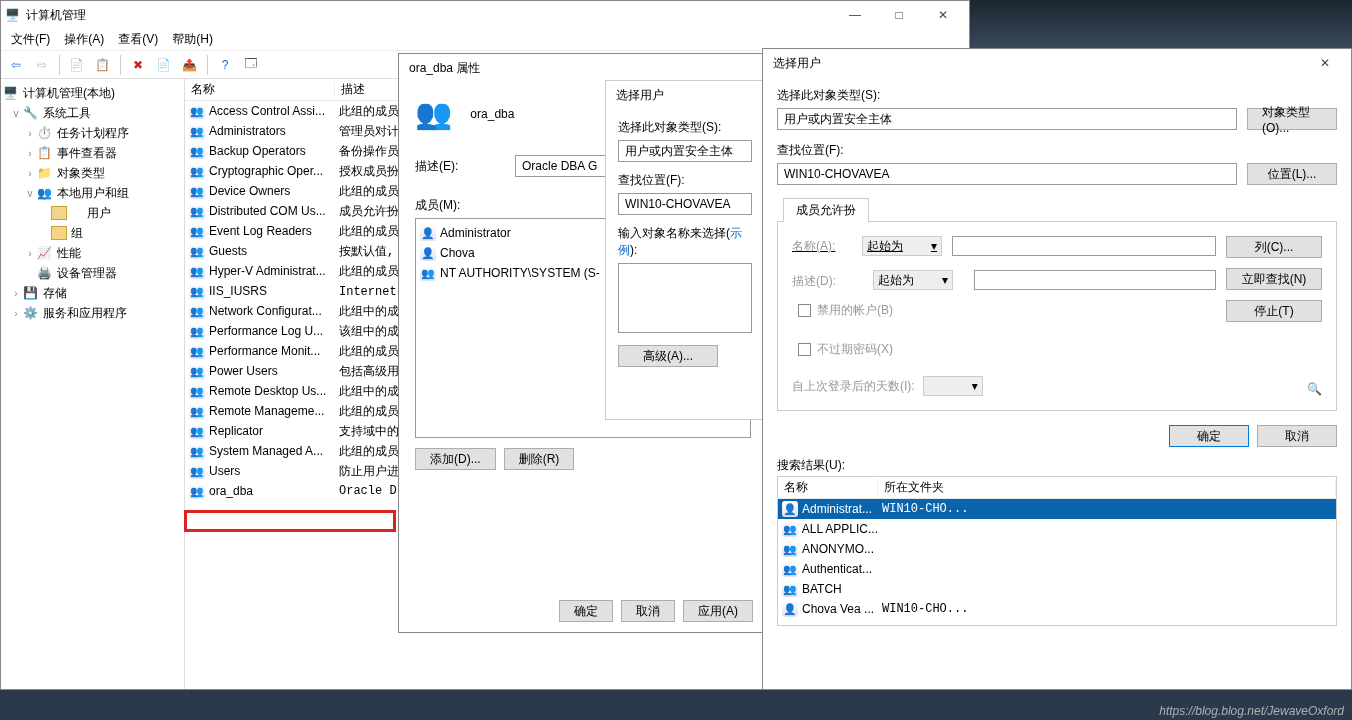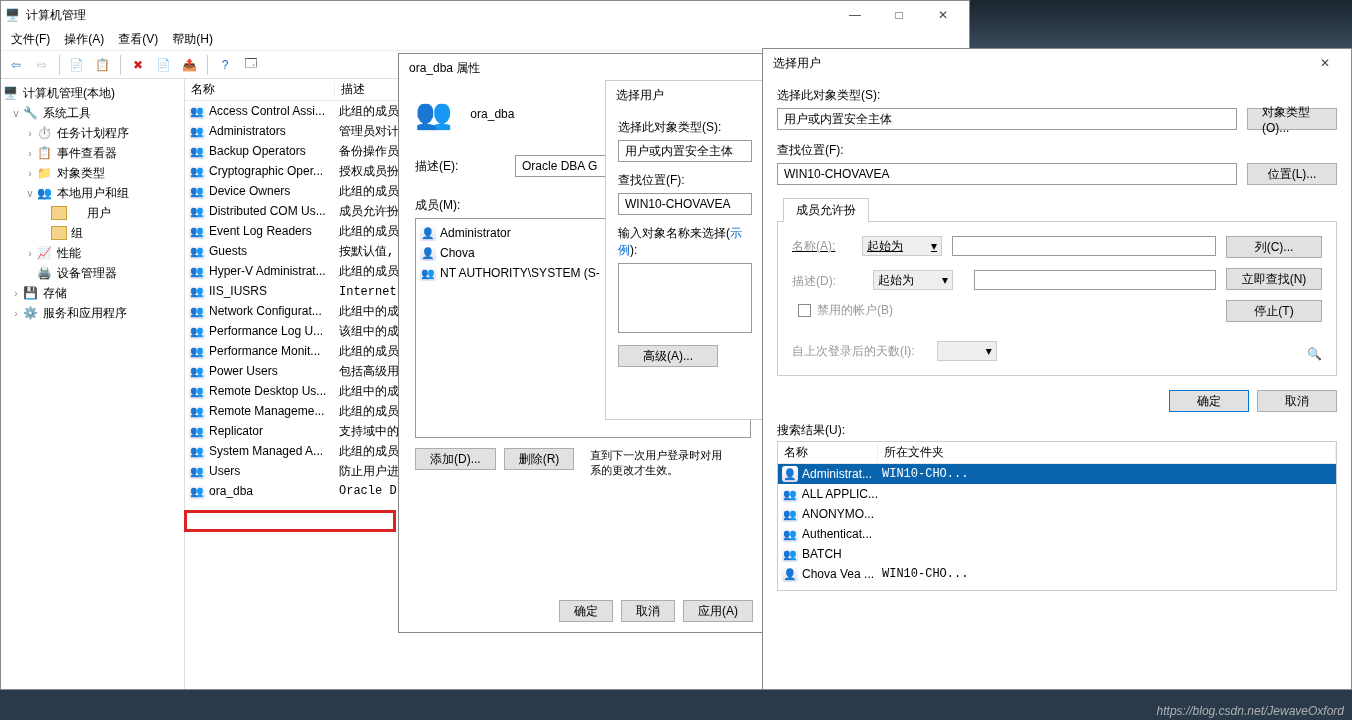--- a/index.html
+++ b/index.html
@@ -319,22 +319,20 @@
           <span>Chova</span>
         </div>
       <div class="list-row">
           <span class="groupicon users-icon">👥</span>
           <span>NT AUTHORITY\SYSTEM (S-</span>
         </div>
     </div>
     <div style="display:flex; gap:8px; margin-top:10px; align-items:flex-start;">
       <div class="btn">添加(D)...</div>
       <div class="btn dis">删除(R)</div>
-      <div style="flex:1; font-size:11px; white-space:pre-line; padding-left:8px;">直到下一次用户登录时对用
-系的更改才生效。</div>
     </div>
   </div>
   <div style="position:absolute; bottom:10px; right:14px; display:flex; gap:8px;">
     <div class="btn">确定</div>
     <div class="btn">取消</div>
     <div class="btn dis">应用(A)</div>
   </div>
 </div>
 
 <div class="window" style="left:605px; top:80px; width:160px; height:340px; z-index:3; border-color:#ccc;">
@@ -392,21 +390,22 @@
         </div>
         <div style="display:flex; align-items:flex-end; gap:21px; margin-bottom:12px;">
           <span style="width:60px;" class="label-dis">描述(D):</span>
           <div class="combobox">
               <span>起始为</span>
               <span>▾</span>
             </div>
           <input type="text" style="flex: 1 1 0%;">
         </div>
         <div style="margin-bottom:22px; margin-left:6px;"><span class="checkbox"></span><span class="label-dis">禁用的帐户(B)</span></div>
-        <div style="display:flex; align-items:center; gap:22px;">
+        <div style="margin-bottom:18px; margin-left:6px;"><span class="checkbox"></span><span class="label-dis">不过期密码(X)</span></div>
+        <div style="display:flex; align-items:center; gap:8px;">
           <span class="label-dis">自上次登录后的天数(I):</span>
           <div class="combobox" style="width:60px;">
               <span></span>
               <span>▾</span>
             </div>
         </div>
       </div>
       <div style="width:96px; display:flex; flex-direction:column; gap:10px; margin-left:10px; align-items:stretch;">
         <div class="btn dis">列(C)...</div>
         <div class="btn">立即查找(N)</div>
@@ -474,13 +473,13 @@
     </div>
   </div>
 </div>
 
 <div class="redbox" style="left:184px; top:510px; width:212px; height:22px;"></div>
 <div class="redbox" style="left:416px; top:540px; width:96px; height:32px;"></div>
 <div class="redbox" style="left:612px; top:372px; width:114px; height:32px;"></div>
 <div class="redbox" style="left:1256px; top:286px; width:92px; height:30px;"></div>
 <div class="redbox" style="left:764px; top:528px; width:586px; height:160px;"></div>
 
-<div class="watermark">https://blog.csdn.net/JewaveOxford</div>
+<div class="watermark">https://blog.blog.net/JewaveOxford</div>
 
 </body></html>

